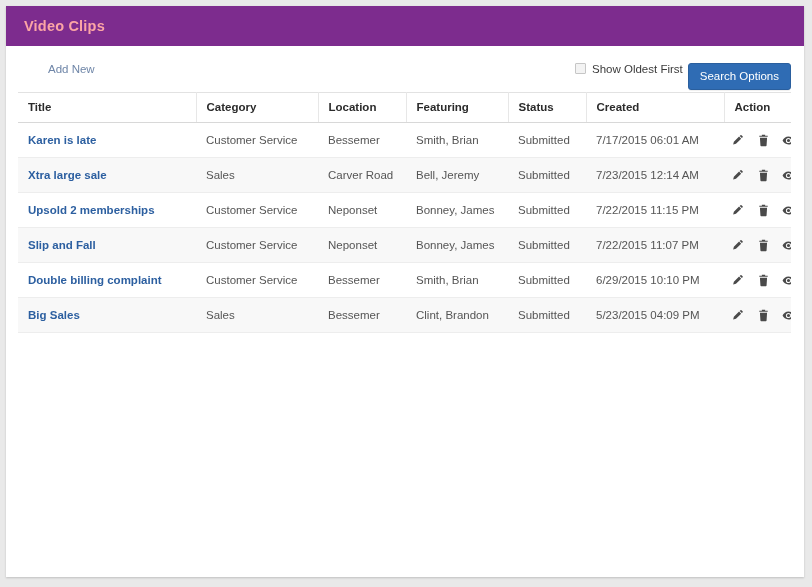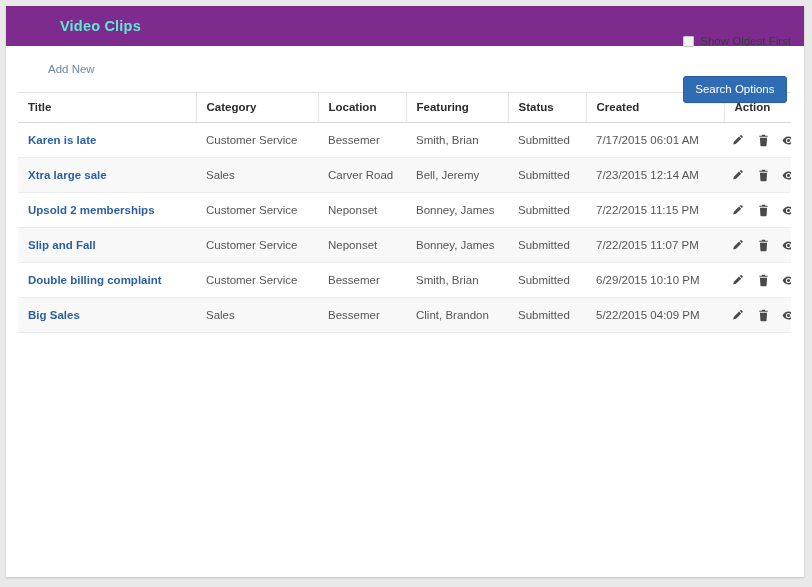--- a/index.html
+++ b/index.html
@@ -25,46 +25,44 @@
     overflow: hidden;
   }
   .page-header {
     height: 40px;
     background: #7d2c8e;
     display: flex;
     align-items: center;
     padding: 0 18px;
   }
   .page-title {
-    color: #5eead4;
+    color: #fca5a5;
     font-size: 14.5px;
     font-weight: bold;
     letter-spacing: 0.2px;
-    margin-left: 36px;
   }
   .toolbar {
     height: 46px;
     display: flex;
     align-items: center;
     padding: 0 13px 0 12px;
     position: relative;
   }
   .add-new {
     font-size: 11.5px;
     color: #6f86a8;
     text-decoration: none;
     cursor: pointer;
     margin-left: 30px;
   }
   .toolbar-right {
     margin-left: auto;
     display: flex;
-    align-items: flex-start;
-    gap: 14px;
-    flex-direction: column;
+    align-items: center;
+    gap: 5px;
   }
   .checkbox-wrap {
     display: flex;
     align-items: center;
     gap: 6px;
     cursor: pointer;
   }
   .checkbox-box {
     width: 11px; height: 11px;
     border: 1px solid #c6c6c6;
@@ -336,21 +334,21 @@
                   </span>
                 </div>
               </td>
             </tr>
             <tr>
               <td><a class="row-title" href="#">Big Sales</a></td>
               <td>Sales</td>
               <td>Bessemer</td>
               <td>Clint, Brandon</td>
               <td>Submitted</td>
-              <td>5/22/2015 04:09 PM</td>
+              <td>5/23/2015 04:09 PM</td>
               <td class="action-cell">
                 <div class="actions">
                   <span class="icon-btn" title="Edit">
                     <svg viewBox="0 0 16 16" width="13" height="13">
                       <path fill="currentColor" d="M11.6 1.4c-.3-.3-.8-.3-1.1 0l-1 1 2.6 2.6 1-1c.3-.3.3-.8 0-1.1L11.6 1.4zM8.7 3.1L2.3 9.5l-.9 3.5 3.5-.9 6.4-6.4L8.7 3.1z"></path>
                     </svg>
                   </span>
                   <span class="icon-btn" title="Delete">
                     <svg viewBox="0 0 16 16" width="13" height="13">
                       <path fill="currentColor" d="M6 1h4v1.2h3.2v1.3H2.8V2.2H6V1zM3.6 4.5h8.8l-.6 9.2c0 .7-.6 1.3-1.3 1.3H5.5c-.7 0-1.3-.6-1.3-1.3L3.6 4.5z"></path>

